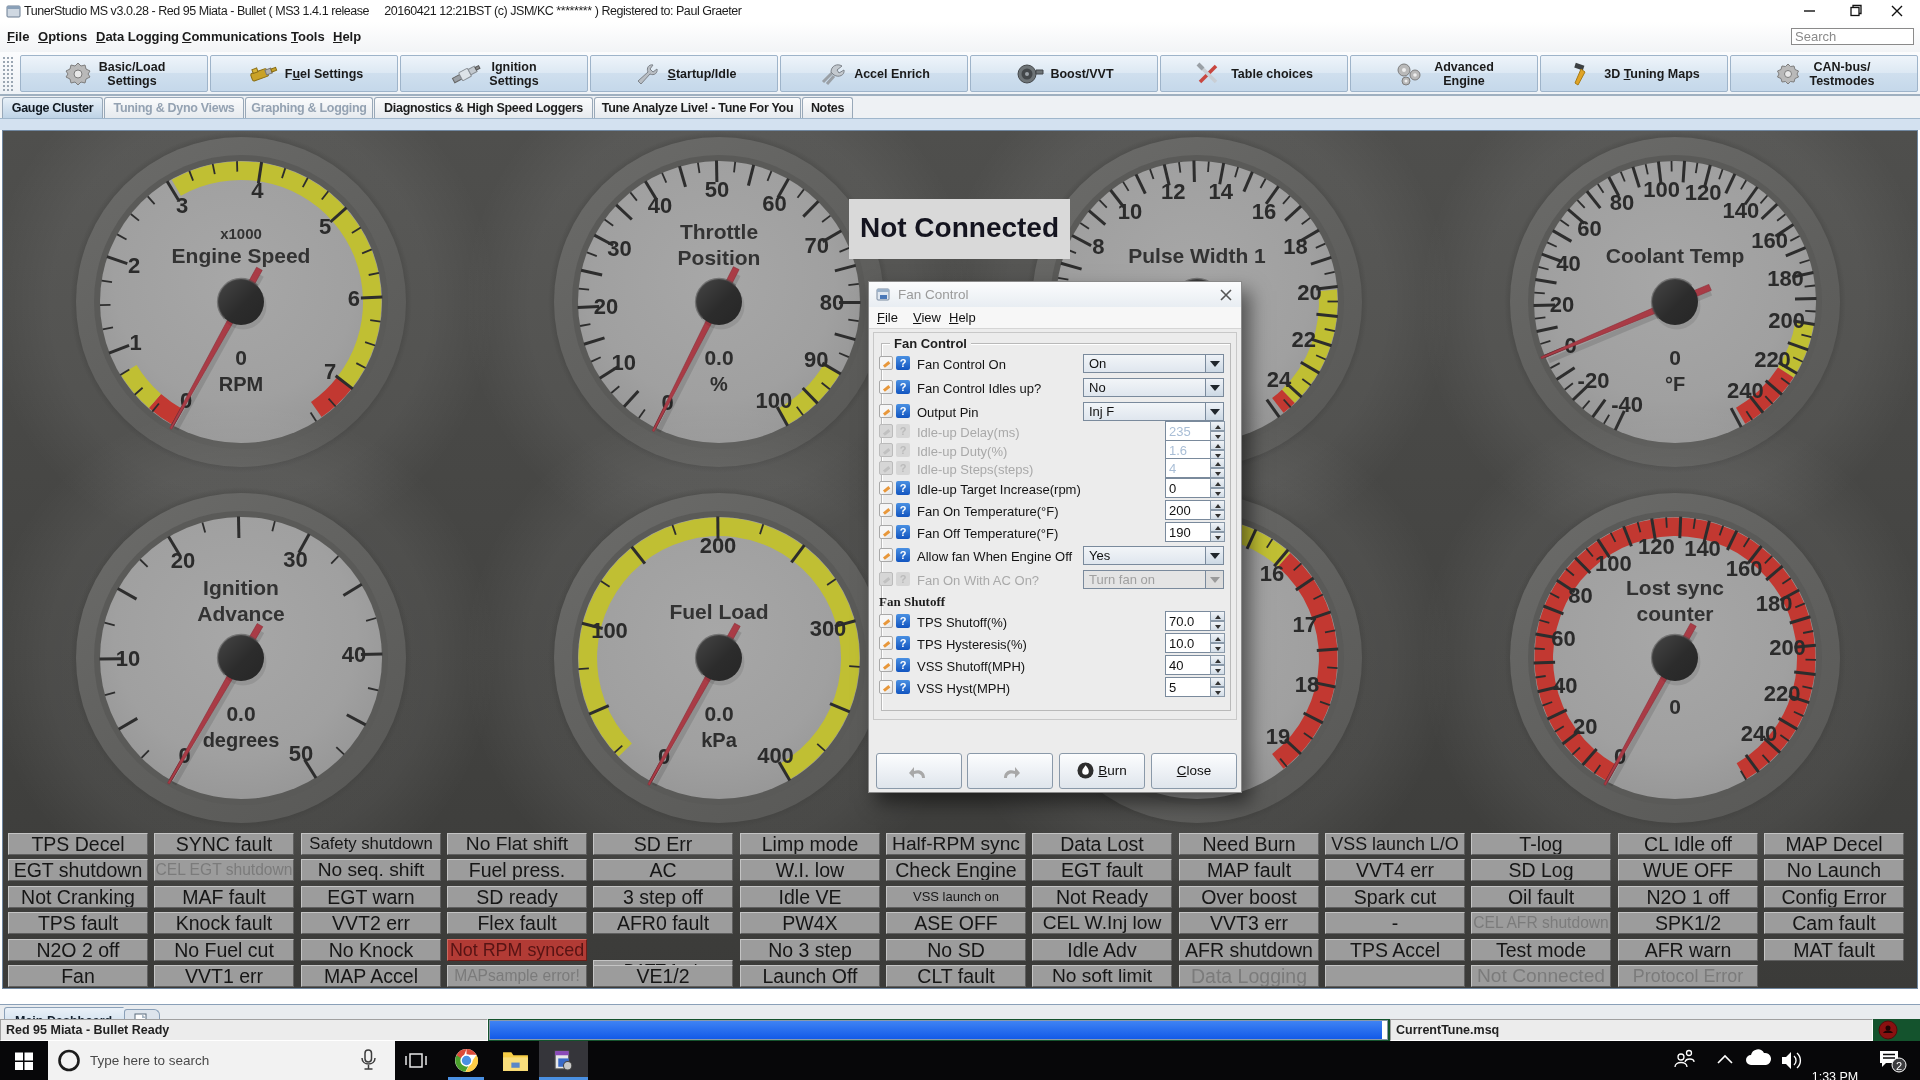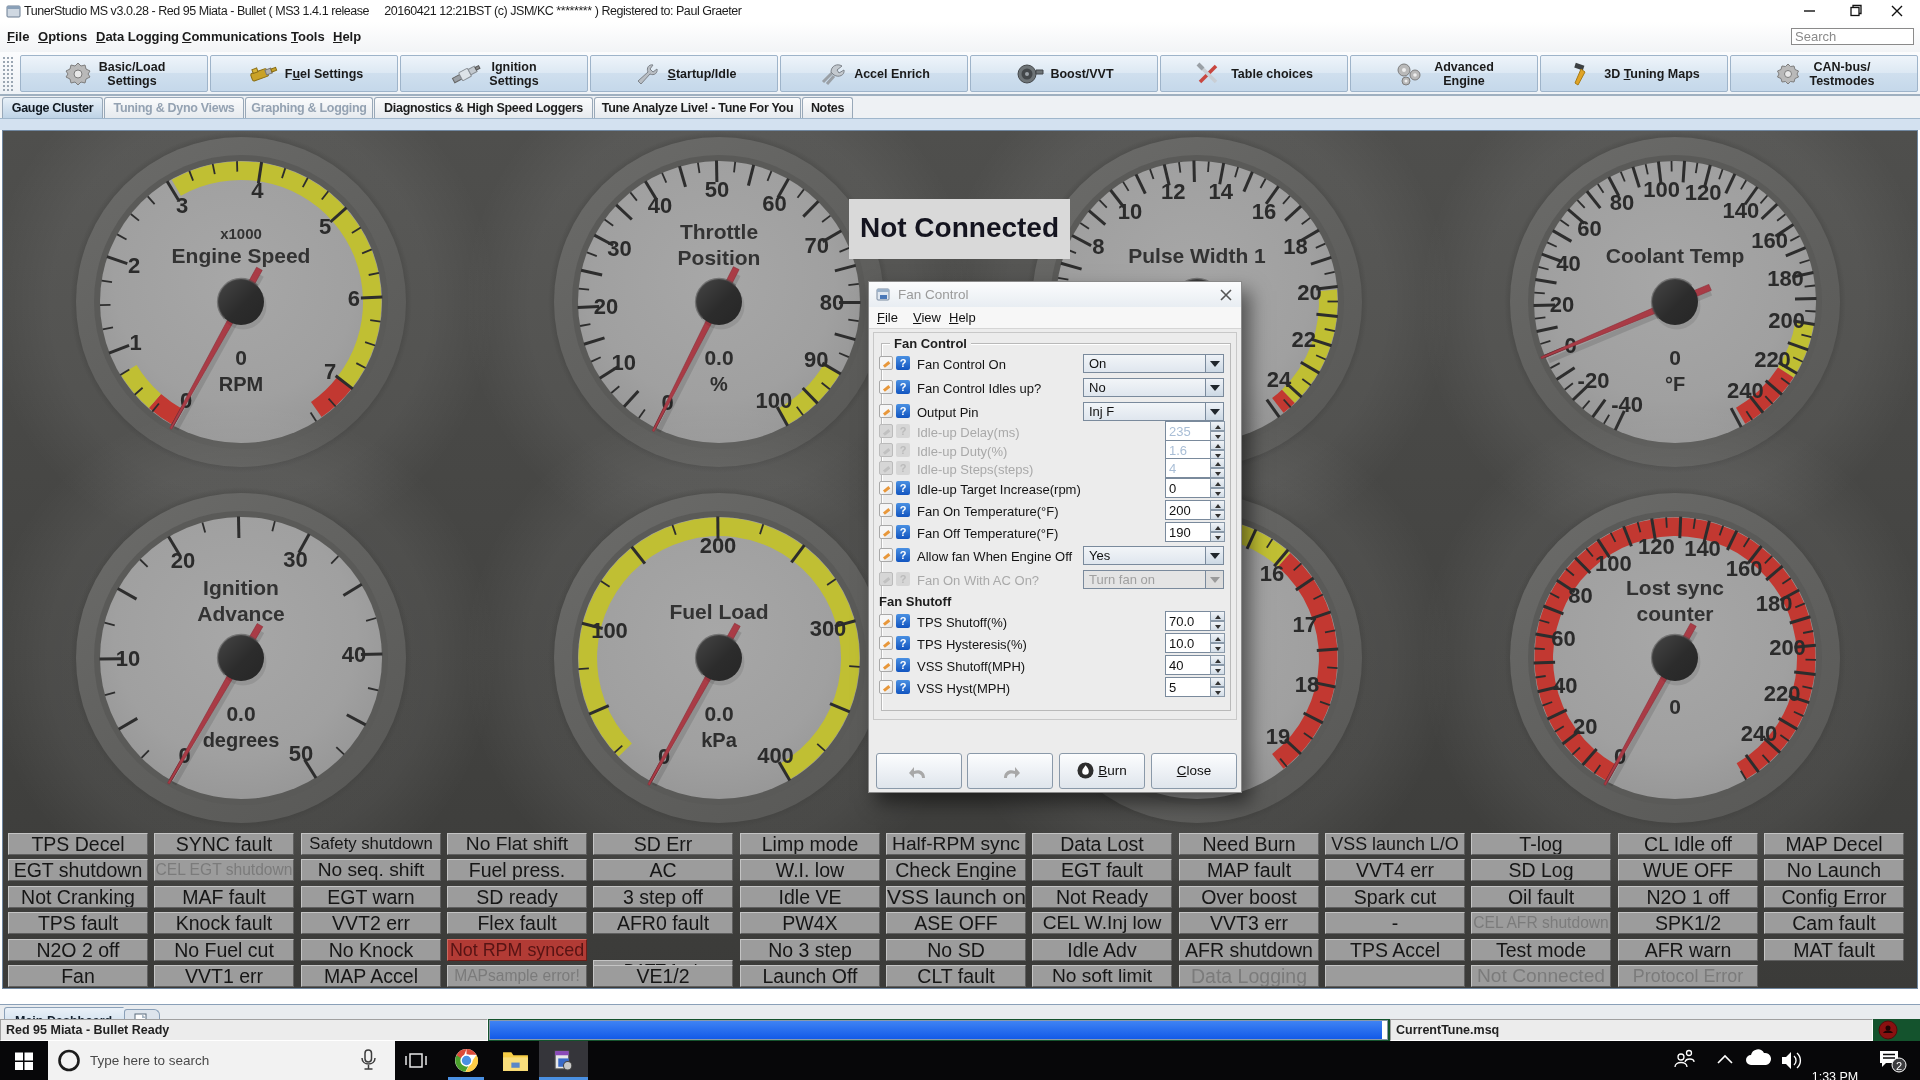--- a/index.html
+++ b/index.html
@@ -777,21 +777,21 @@
 <div class="ind" style="left:1322px;top:728px;font-size:19.5px">VVT4 err</div>
 <div class="ind" style="left:1468px;top:728px;font-size:19.5px">SD Log</div>
 <div class="ind" style="left:1615px;top:728px;font-size:19.5px">WUE OFF</div>
 <div class="ind" style="left:1761px;top:728px;font-size:19.5px">No Launch</div>
 <div class="ind" style="left:5px;top:755px;font-size:19.5px">Not Cranking</div>
 <div class="ind" style="left:151px;top:755px;font-size:19.5px">MAF fault</div>
 <div class="ind" style="left:298px;top:755px;font-size:19.5px">EGT warn</div>
 <div class="ind" style="left:444px;top:755px;font-size:19.5px">SD ready</div>
 <div class="ind" style="left:590px;top:755px;font-size:19.5px">3 step off</div>
 <div class="ind" style="left:737px;top:755px;font-size:19.5px">Idle VE</div>
-<div class="ind" style="left:883px;top:755px;font-size:21px">VSS launch on</div>
+<div class="ind" style="left:883px;top:755px;font-size:13px">VSS launch on</div>
 <div class="ind" style="left:1029px;top:755px;font-size:19.5px">Not Ready</div>
 <div class="ind" style="left:1176px;top:755px;font-size:19.5px">Over boost</div>
 <div class="ind" style="left:1322px;top:755px;font-size:19.5px">Spark cut</div>
 <div class="ind" style="left:1468px;top:755px;font-size:19.5px">Oil fault</div>
 <div class="ind" style="left:1615px;top:755px;font-size:19.5px">N2O 1 off</div>
 <div class="ind" style="left:1761px;top:755px;font-size:19.5px">Config Error</div>
 <div class="ind" style="left:5px;top:781px;font-size:19.5px">TPS fault</div>
 <div class="ind" style="left:151px;top:781px;font-size:19.5px">Knock fault</div>
 <div class="ind" style="left:298px;top:781px;font-size:19.5px">VVT2 err</div>
 <div class="ind" style="left:444px;top:781px;font-size:19.5px">Flex fault</div>
@@ -840,21 +840,21 @@
   #fandlg .dgl { position:absolute; left:8px; top:-8px; background:#ececec; padding:0 4px; font-size:13px; font-weight:bold; color:#1d1d1d; }
   .drow { position:absolute; left:10px; width:354px; height:22px; }
   .ic { position:absolute; top:3px; width:14px; height:14px; border-radius:2px; }
   .icp { left:0; background:linear-gradient(135deg,#f6f6f6 55%,#e0e0e0); border:1px solid #a8a8a8; }
   .icp::after { content:""; position:absolute; left:2.5px; top:6px; width:7px; height:2.5px; background:#e8973a; transform:rotate(-38deg); }
   .ich { left:17px; background:linear-gradient(#4a90e2,#1255c0); color:#fff; font-size:11px; font-weight:bold; text-align:center; line-height:14px; }
   .ic.d { background:#d6d6d6; border-color:#bbb; color:#bbb; }
   .icp.d::after { background:#c0c0c0; }
   .dlbl { position:absolute; left:38px; top:4px; font-size:13px; color:#141414; }
   .dlbl.d { color:#a9a9a9; }
-  .dsec { position:absolute; left:10px; font-size:13px; font-weight:bold; color:#1d1d1d; }
+  .dsec { position:absolute; left:10px; font-size:13px; font-weight:bold; color:#1d1d1d;font-family:Liberation Serif, serif; }
   .combo { position:absolute; right:9px; top:1px; width:141px; height:19px; background:linear-gradient(#f2f5f8,#dfe6ee); border:1px solid #7a8a9c; }
   .combo .ct { position:absolute; left:5px; top:1px; font-size:13px; color:#111; }
   .combo .ca { position:absolute; right:0; top:0; width:18px; height:17px; background:linear-gradient(#eef2f7,#ccd8e4); border-left:1px solid #7a8a9c; }
   .combo .tri { position:absolute; left:3.5px; top:6px; border-left:5.5px solid transparent; border-right:5.5px solid transparent; border-top:6px solid #20262c; }
   .combo.d { background:#e4e4e4; }
   .combo.d .ct { color:#a0a0a0; }
   .combo.d .ca { background:#dcdcdc; }
   .combo.d .tri { border-top-color:#9a9a9a; }
   .spin { position:absolute; right:8px; top:0; width:60px; height:20px; }
   .spin .st { position:absolute; left:0; top:0; width:58px; height:20px; background:#fff; border:1px solid #7a8a9c; font-size:13px; color:#111; padding:2px 0 0 3px; }

